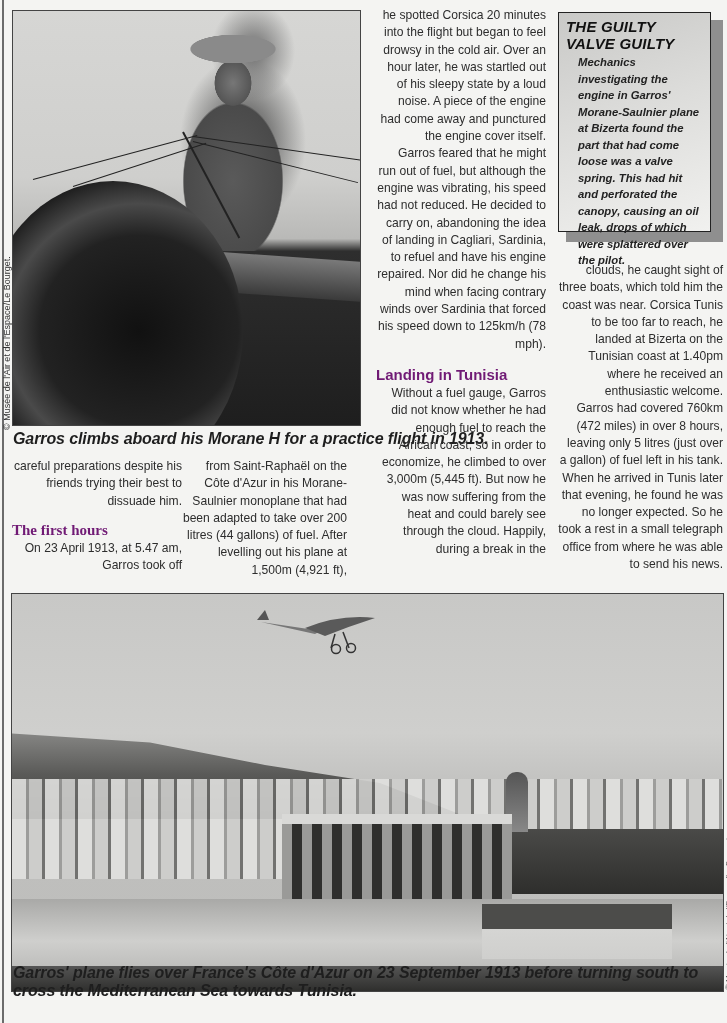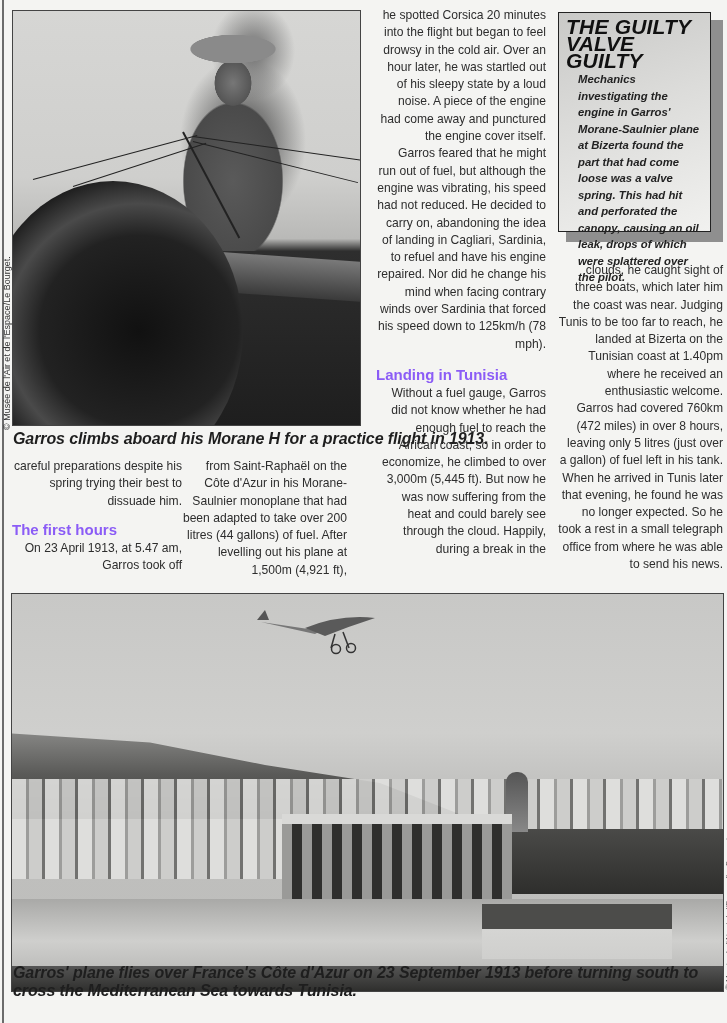--- a/index.html
+++ b/index.html
@@ -47,38 +47,38 @@
   }
   .cap-top { left:13px; top:430px; }
   .cap-bottom { left:13px; top:964px; }
 
   
   .col {
     position:absolute; font-size:12.1px; line-height:17.3px; color:#2d2d2d;
   }
   .col p { margin:0;text-align:right; }
   .col p.indent { text-indent:13px; }
-  .col h3 { margin:0; font-size:15px; line-height:20px; font-weight:bold; color:#8b5cf6; }
+  .col h3 { margin:0; font-size:15px; line-height:20px; font-weight:bold; color:#701a75; }
   .col-a { left:12px; top:458px; width:170px; }
   .col-b { left:177px; top:458px; width:170px; }
   .col-c { left:376px; top:7px; width:170px; }
   .col-d { left:558px; top:262px; width:165px; }
 
   
   .sidebar-shadow {
     position:absolute; left:566px; top:20px; width:157px; height:222px; background:#8f8f8f;
   }
   .sidebar {
     position:absolute; left:558px; top:12px; width:153px; height:220px;
     border:1.5px solid #222;
     background:linear-gradient(160deg,#c9c9c7 0%, #dcdcda 45%, #f1f1ef 100%);
     padding:5px 6px 0 7px; box-sizing:border-box;
   }
   .sidebar h2 {
-    margin:0; font-style:italic; font-weight:900; font-size:21px; line-height:17px; color:#111;
+    margin:0; font-style:italic; font-weight:900; font-size:15px; line-height:17px; color:#111;
     letter-spacing:0.2px;
   }
   .sidebar p {
     margin:2px 0 0 12px; font-style:italic; font-weight:bold; font-size:11.3px; line-height:16.5px; color:#222;
   }
 
   
   .photo-bottom {
     position:absolute; left:11px; top:593px; width:711px; height:397px;
     border:1px solid #444; overflow:hidden;
@@ -141,22 +141,22 @@
   <div class="wire" style="left:180px;top:125px;width:170px;transform:rotate(8deg);"></div>
   <div class="wire" style="left:180px;top:130px;width:170px;transform:rotate(14deg);"></div>
   <div class="wire" style="left:170px;top:120px;width:120px;transform:rotate(62deg);height:2px;"></div>
   <div class="deck"></div>
   <div class="cowl"></div>
 </div>
 <div class="credit-vert-left">© Musée de l'Air et de l'Espace/Le Bourget.</div>
 <div class="caption cap-top">Garros climbs aboard his Morane H for a practice flight in 1913.</div>
 
 <div class="col col-a">
-  <p>careful preparations despite his spring trying their best to dissuade him.</p>
-  <h3 style="margin-top:10px;">The first hours</h3>
+  <p>careful preparations despite his friends trying their best to dissuade him.</p>
+  <h3 style="margin-top:10px;font-family:Liberation Serif, serif;">The first hours</h3>
   <p>On 23 April 1913, at 5.47 am, Garros took off</p>
 </div>
 
 <div class="col col-b">
   <p>from Saint-Raphaël on the Côte d'Azur in his Morane-Saulnier monoplane that had been adapted to take over 200 litres (44 gallons) of fuel. After levelling out his plane at 1,500m (4,921 ft),</p>
 </div>
 
 <div class="col col-c">
   <p>he spotted Corsica 20 minutes into the flight but began to feel drowsy in the cold air. Over an hour later, he was startled out of his sleepy state by a loud noise. A piece of the engine had come away and punctured the engine cover itself.</p>
   <p class="indent">Garros feared that he might run out of fuel, but although the engine was vibrating, his speed had not reduced. He decided to carry on, abandoning the idea of landing in Cagliari, Sardinia, to refuel and have his engine repaired. Nor did he change his mind when facing contrary winds over Sardinia that forced his speed down to 125km/h (78 mph).</p>
@@ -167,21 +167,21 @@
 <div class="sidebar-shadow"></div>
 <div class="sidebar">
   <h2>
     <span>THE GUILTY</span><br>
     <span>VALVE GUILTY</span>
   </h2>
   <p>Mechanics investigating the engine in Garros' Morane-Saulnier plane at Bizerta found the part that had come loose was a valve spring. This had hit and perforated the canopy, causing an oil leak, drops of which were splattered over the pilot.</p>
 </div>
 
 <div class="col col-d">
-  <p>clouds, he caught sight of three boats, which later him the coast was near. Judging Tunis to be too far to reach, he landed at Bizerta on the Tunisian coast at 1.40pm where he received an enthusiastic welcome.</p>
+  <p>clouds, he caught sight of three boats, which told him the coast was near. Corsica Tunis to be too far to reach, he landed at Bizerta on the Tunisian coast at 1.40pm where he received an enthusiastic welcome.</p>
   <p class="indent">Garros had covered 760km (472 miles) in over 8 hours, leaving only 5 litres (just over a gallon) of fuel left in his tank. When he arrived in Tunis later that evening, he found he was no longer expected. So he took a rest in a small telegraph office from where he was able to send his news.</p>
 </div>
 
 <div class="photo-bottom">
   <svg class="pb-plane" viewBox="0 0 125 50">
     <path d="M2 14 L10 4 L14 14 Z" fill="#555"></path>
     <path d="M6 16 L60 24 L75 20 L60 28 Z" fill="#777"></path>
     <path d="M50 22 Q85 8 120 12 Q95 20 70 30 Z" fill="#5a5a5a"></path>
     <line x1="80" y1="28" x2="76" y2="42" stroke="#333" stroke-width="1.5"></line>
     <line x1="88" y1="26" x2="94" y2="42" stroke="#333" stroke-width="1.5"></line>

